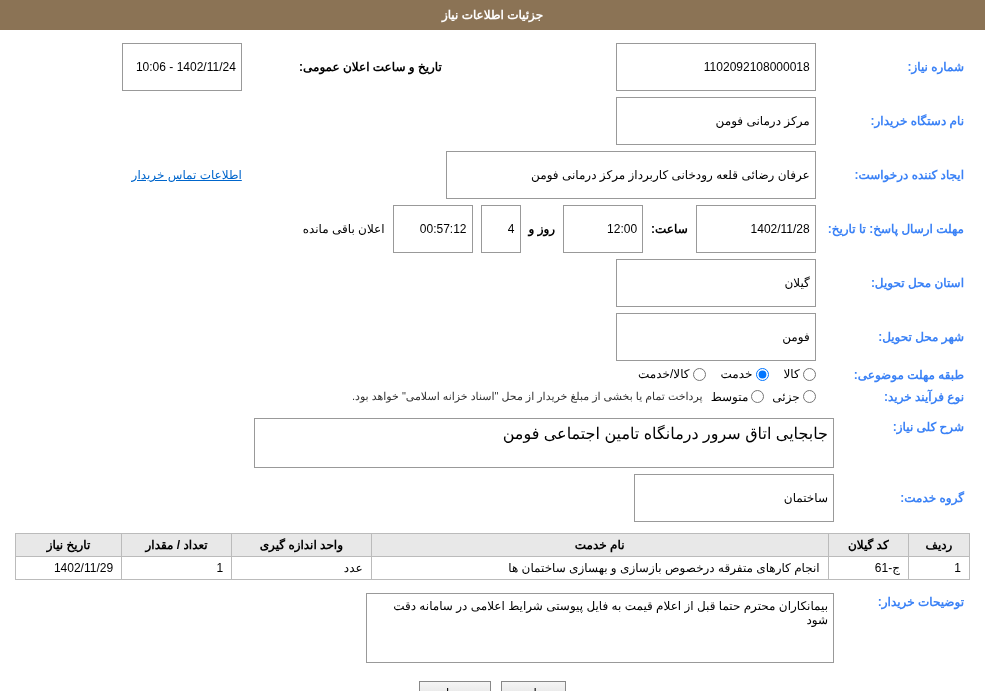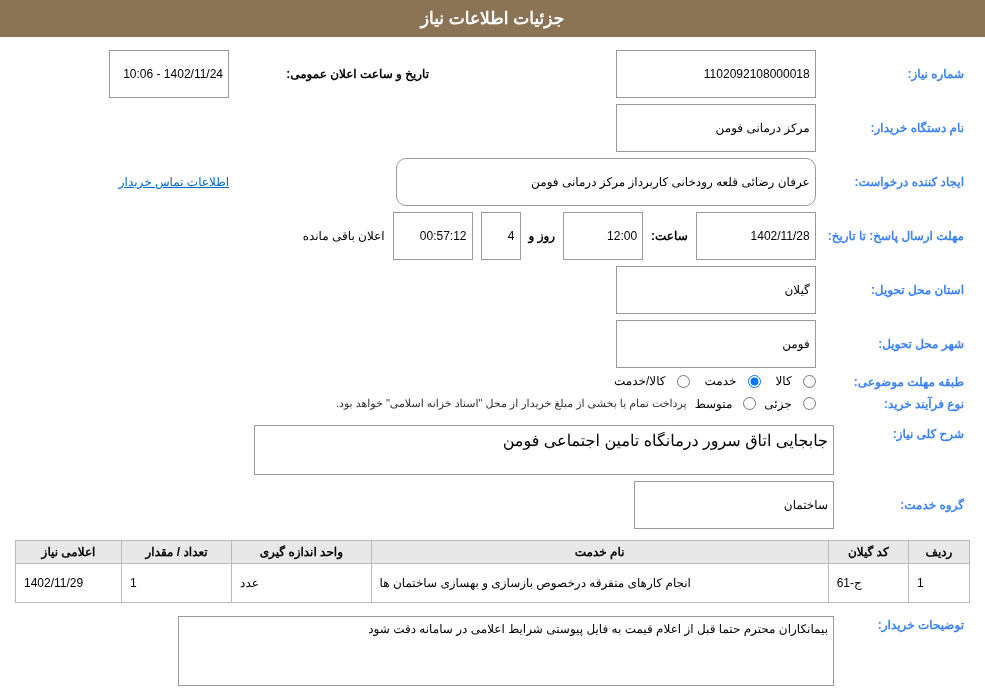--- a/index.html
+++ b/index.html
@@ -13,21 +13,21 @@
       width: 985px;
       min-height: 691px;
       background: #fff;
       margin: 0 auto;
     }
     .header-bar {
       background: #8B7355;
       color: #fff;
       text-align: center;
       padding: 8px 27px;
-      font-size: 17px;
+      font-size: 12px;
       font-weight: bold;
     }
     .main-content {
       padding: 10px 15px;
     }
     .section-title {
       background: #d9d9d9;
       border: 1px solid #bbb;
       padding: 4px 10px;
       font-weight: bold;
@@ -72,21 +72,21 @@
       text-decoration: underline;
     }
     .radio-group {
       display: inline-flex;
       gap: 15px;
       align-items: center;
     }
     .radio-item {
       display: flex;
       align-items: center;
-      gap: 11px;
+      gap: 3px;
     }
     .note-text {
       font-size: 11px;
       color: #333;
     }
     .description-box {
       border: 1px solid #999;
       background: #fff;
       padding: 5px;
       min-height: 50px;
@@ -101,31 +101,31 @@
     }
     .services-table th {
       background: #e8e8e8;
       border: 1px solid #bbb;
       padding: 4px 8px;
       text-align: center;
       font-size: 12px;
     }
     .services-table td {
       border: 1px solid #bbb;
-      padding: 12px 8px;
-      text-align: left;
+      padding: 4px 8px;
+      text-align: right;
       font-size: 12px;
       background: #fff;
     }
     .buyer-notes-area {
       border: 1px solid #999;
       background: #fff;
       min-height: 70px;
       padding: 5px;
-      width: 656px;
+      width: 468px;
       font-size: 12px;
     }
     .button-row {
       display: flex;
       justify-content: center;
       gap: 10px;
       margin: 15px 0;
     }
     .btn {
       padding: 4px 20px;
@@ -175,21 +175,21 @@
         <tr>
           <td class="label-cell">نام دستگاه خریدار:</td>
           <td colspan="3">
             <span class="value-box value-box-medium">مرکز درمانی فومن</span>
           </td>
         </tr>
 
         <tr>
           <td class="label-cell">ایجاد کننده درخواست:</td>
           <td colspan="2">
-            <span class="value-box" style="width:420px;border-radius:10px;">عرفان رضائی قلعه رودخانی کاربرداز مرکز درمانی فومن</span>
+            <span class="value-box" style="width:370px;">عرفان رضائی قلعه رودخانی کاربرداز مرکز درمانی فومن</span>
           </td>
           <td>
             <span class="link-text">اطلاعات تماس خریدار</span>
           </td>
         </tr>
 
         <tr>
           <td class="label-cell">مهلت ارسال پاسخ: تا تاریخ:</td>
           <td colspan="3">
             <div class="row-flex">
@@ -281,21 +281,21 @@
     </table>
 
     <table class="services-table">
       <thead>
         <tr>
           <th>ردیف</th>
           <th>کد گیلان</th>
           <th>نام خدمت</th>
           <th>واحد اندازه گیری</th>
           <th>تعداد / مقدار</th>
-          <th>اعلامی نیاز</th>
+          <th>تاریخ نیاز</th>
         </tr>
       </thead>
       <tbody id="services-tbody">
       <tr>
             <td>1</td>
             <td>ج-61</td>
             <td>انجام کارهای متفرقه درخصوص بازسازی و بهسازی ساختمان ها</td>
             <td>عدد</td>
             <td>1</td>
             <td>1402/11/29</td>

